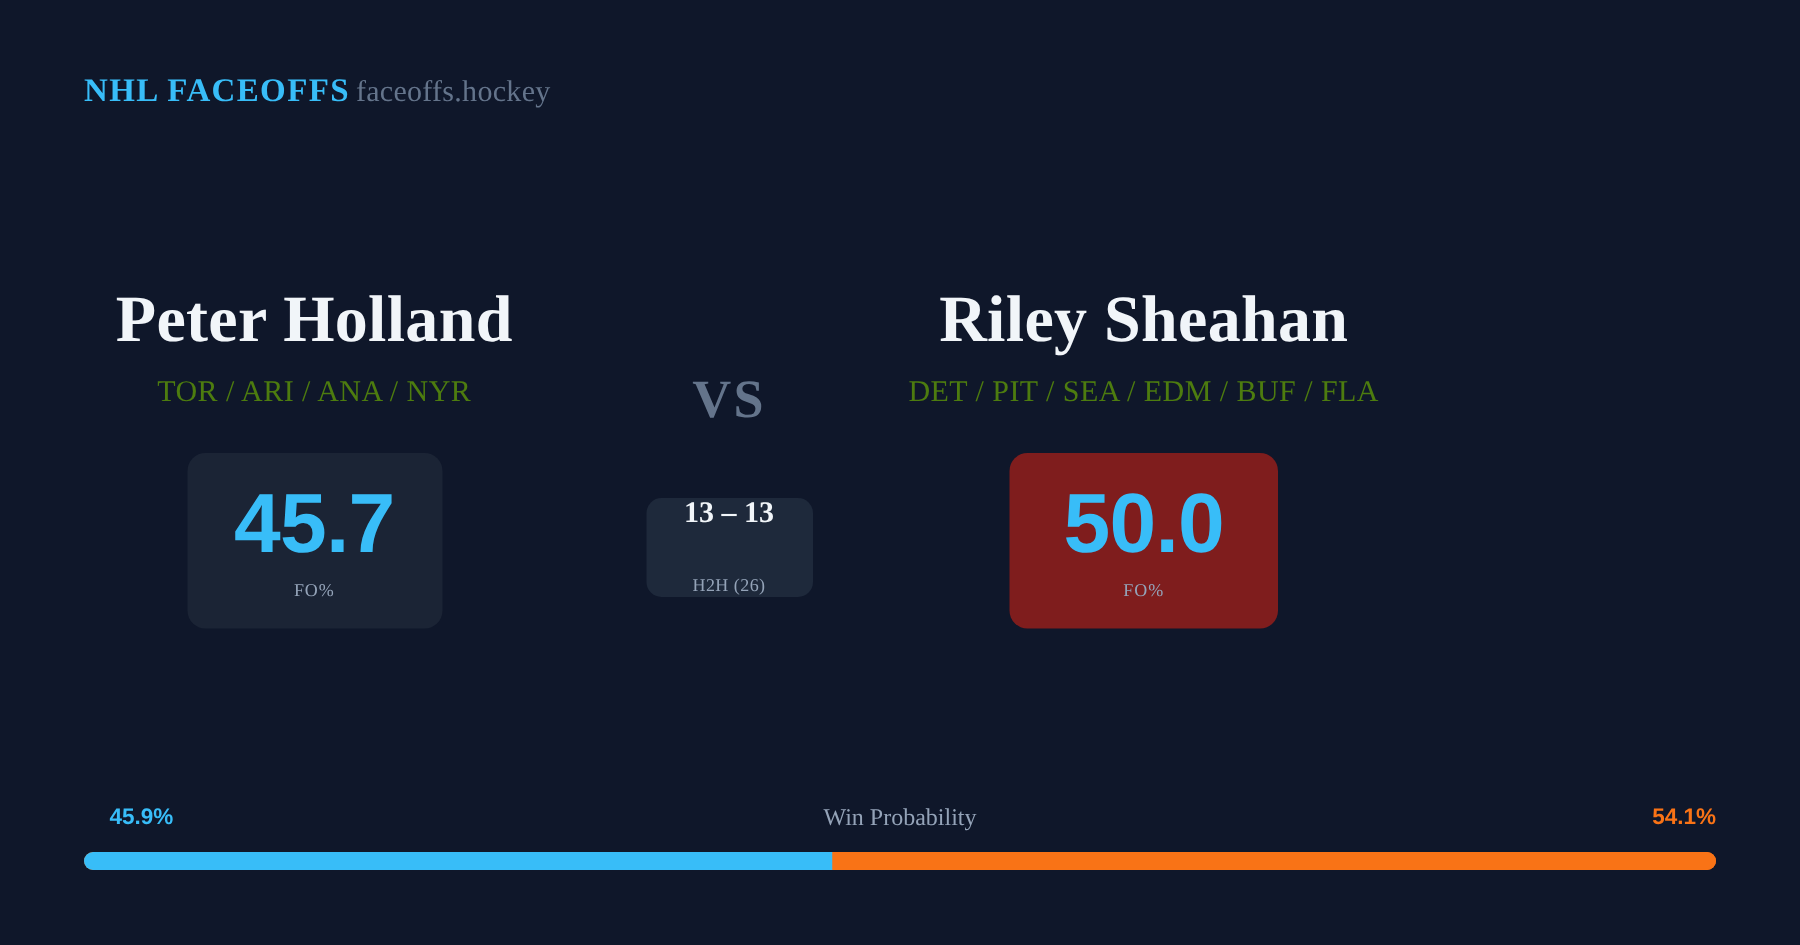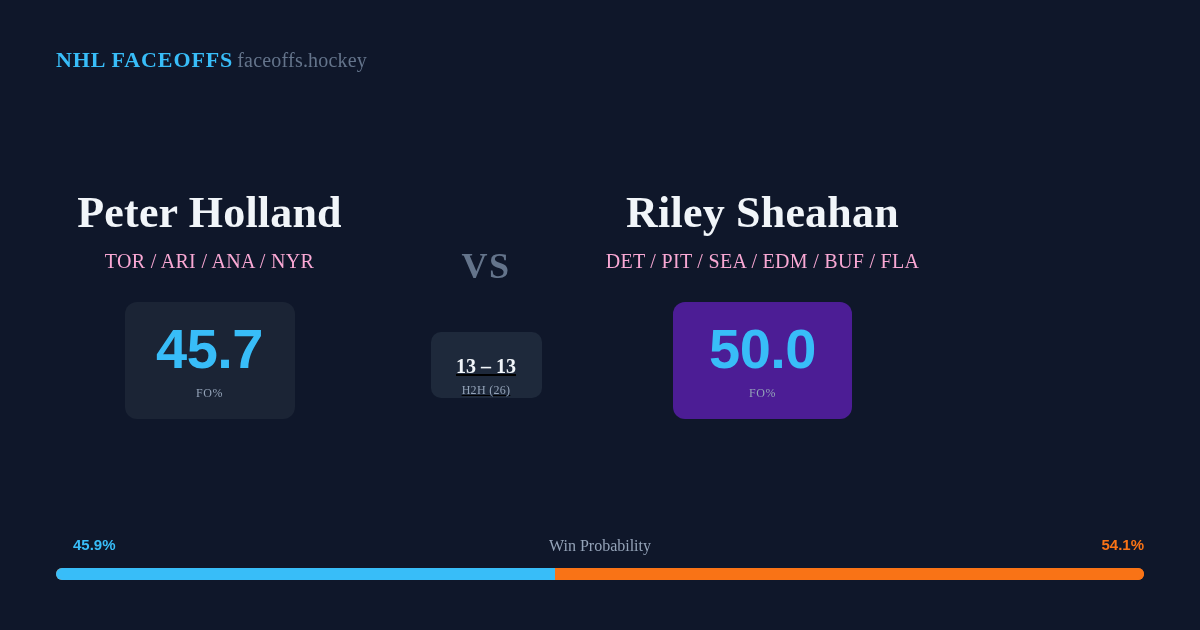--- a/index.html
+++ b/index.html
@@ -57,38 +57,38 @@
     font-size:44px;
     line-height:1.05;
     color:#f1f5f9;
     white-space:nowrap;
     letter-spacing:0.2px;
   }
   .teams {
     margin-top:14px;
     font-family:"Liberation Serif", serif;
     font-size:20px;
-    color:#f9a8d4;
+    color:#4d7c0f;
     letter-spacing:0.3px;
     white-space:nowrap;
   }
   .stat-card {
     margin-top:29px;
     min-width:170px;
     height:117px;
     padding:0 26px;
     border-radius:12px;
     background:#1c2troubleshoot;
     display:flex;
     flex-direction:column;
     align-items:center;
     justify-content:center;
   }
   .stat-card.left  { background:#1b2435; }
-  .stat-card.right { background:#4c1d95; min-width:179px;text-align:right; }
+  .stat-card.right { background:#7f1d1d; min-width:179px;text-align:right; }
   .stat-value {
     font-family:"Liberation Sans", sans-serif;
     font-weight:700;
     font-size:56px;
     line-height:1;
     color:#38bdf8;
     letter-spacing:-0.5px;
   }
   .stat-label {
     margin-top:9px;
@@ -117,22 +117,21 @@
   }
   .h2h-card {
     margin-top:28px;
     width:111px;
     height:66px;
     border-radius:10px;
     background:#1e293b;
     display:flex;
     flex-direction:column;
     align-items:center;
-    justify-content:flex-end;
-    text-decoration:underline;
+    justify-content:space-between;
   }
   .h2h-score {
     font-family:"Liberation Serif", serif;
     font-weight:700;
     font-size:20px;
     color:#f1f5f9;
     line-height:1;
     white-space:nowrap;
   }
   .h2h-label {

